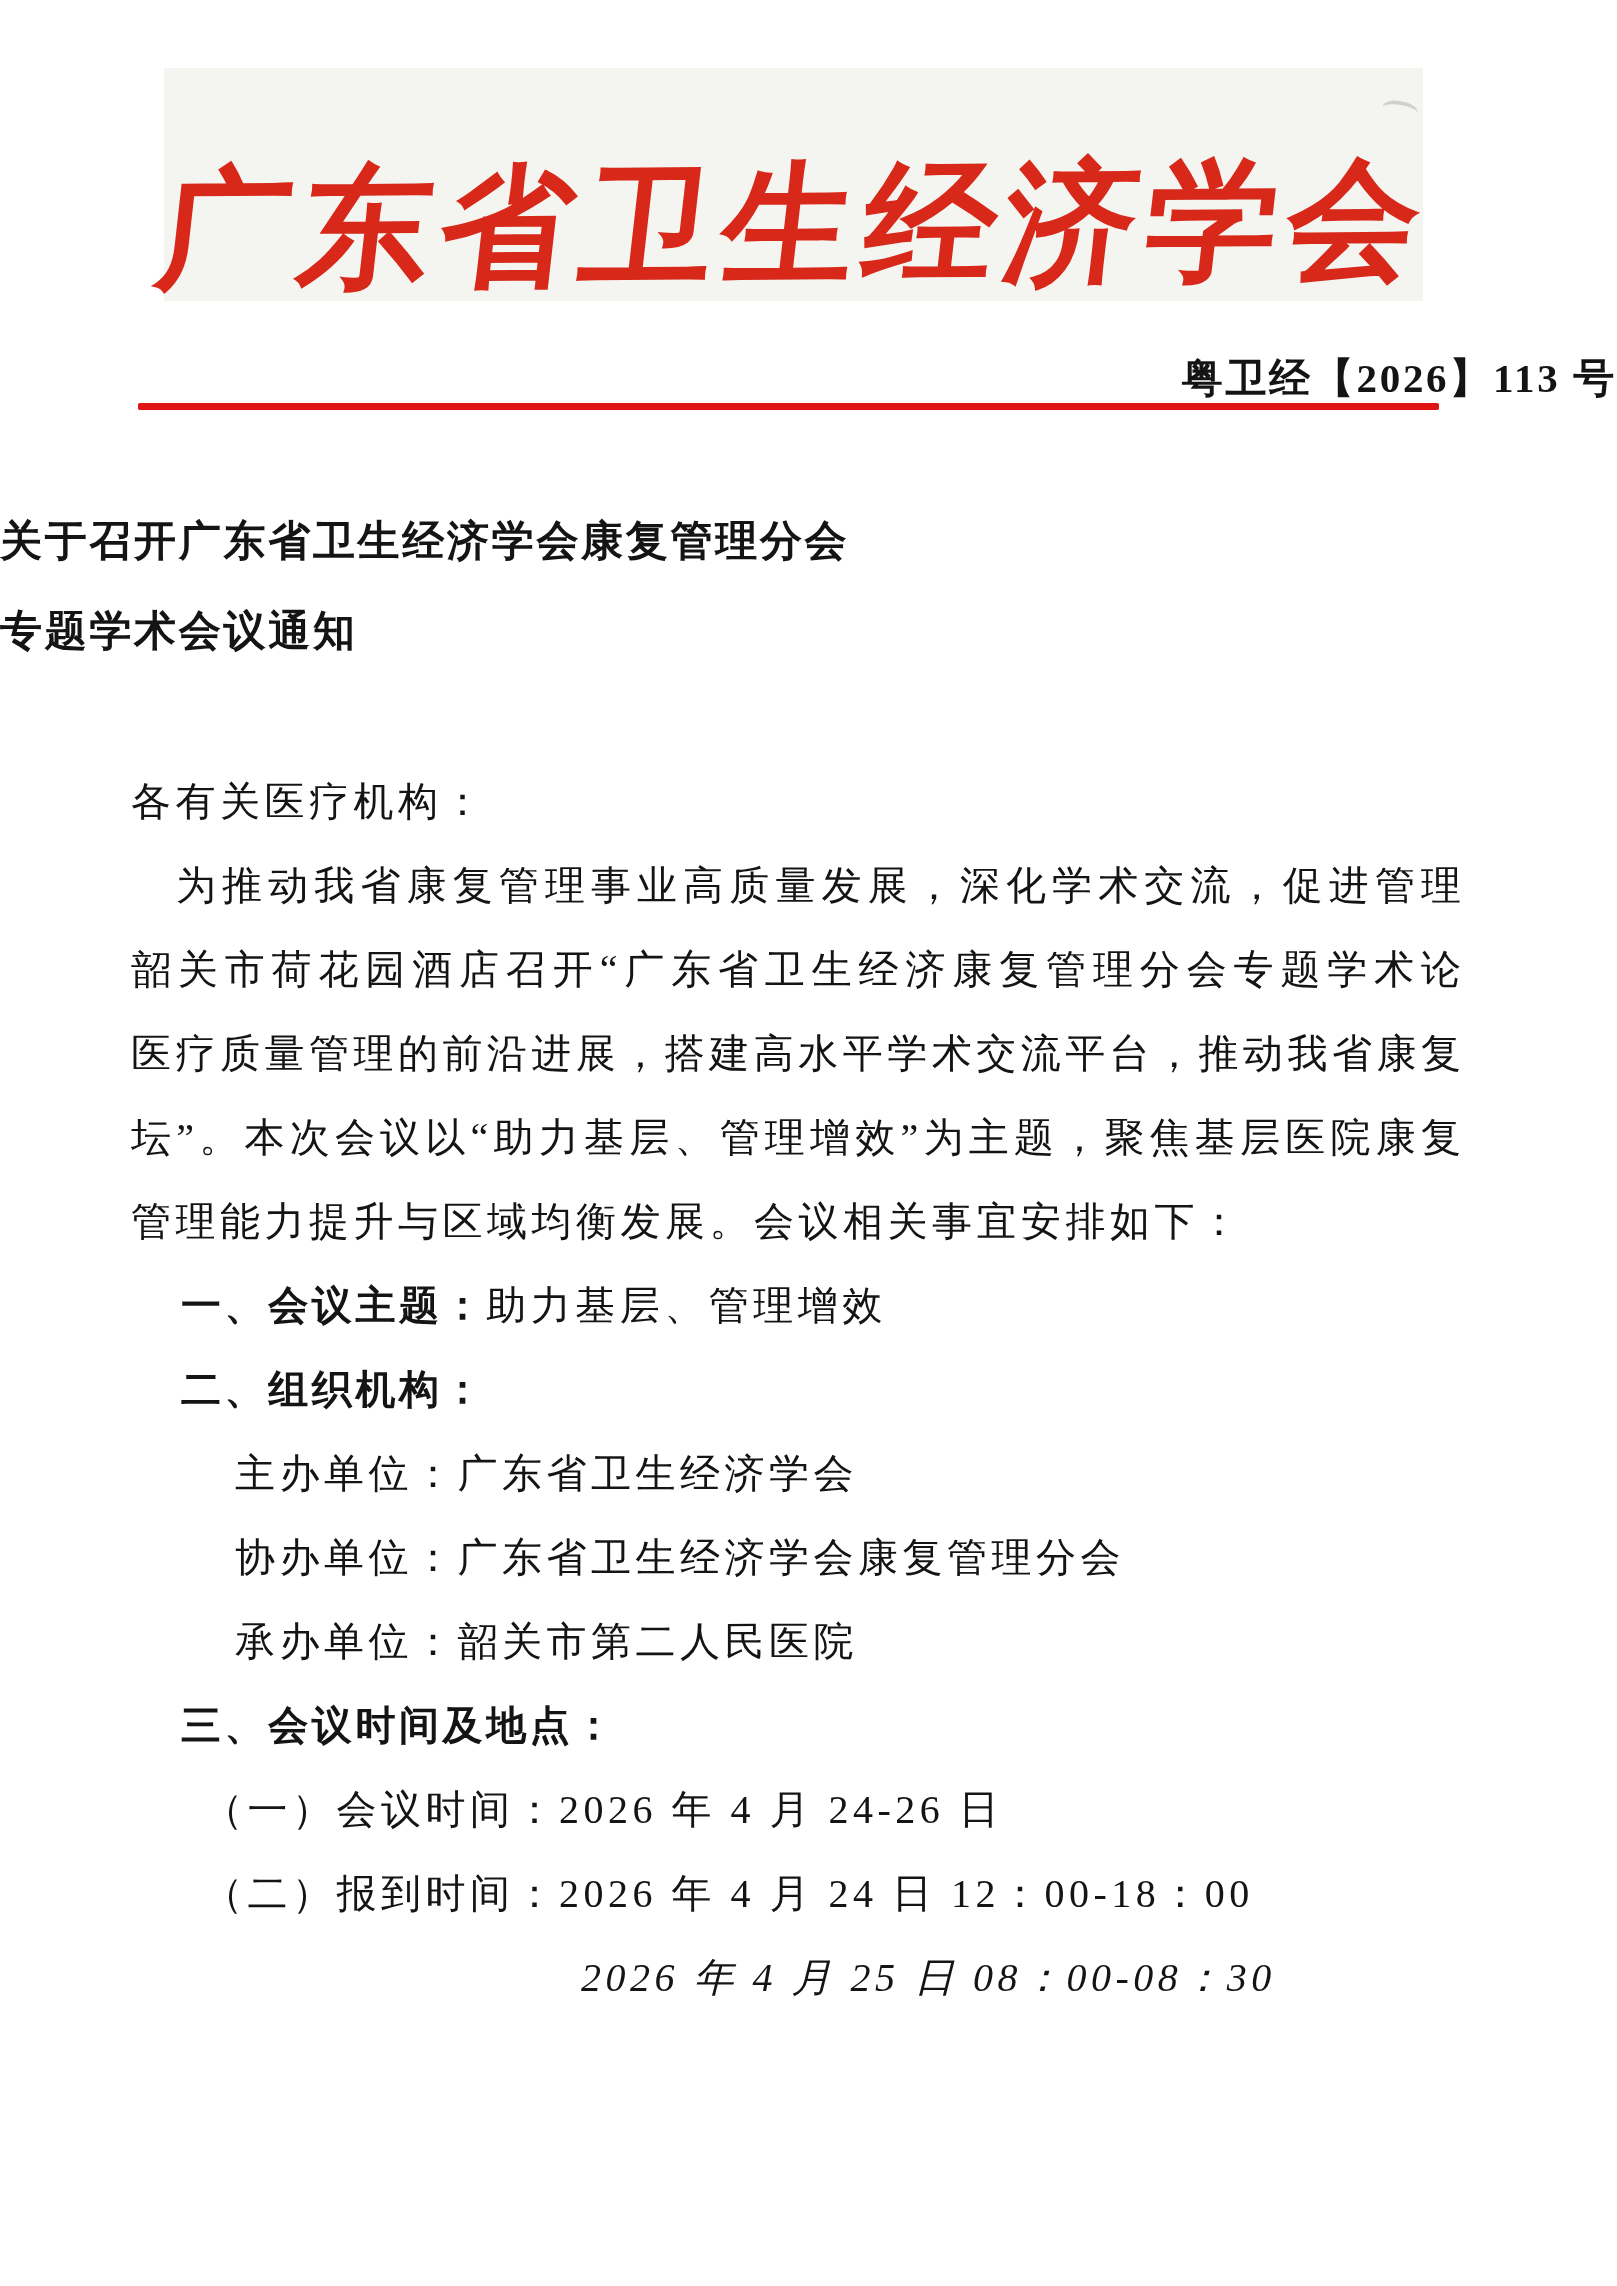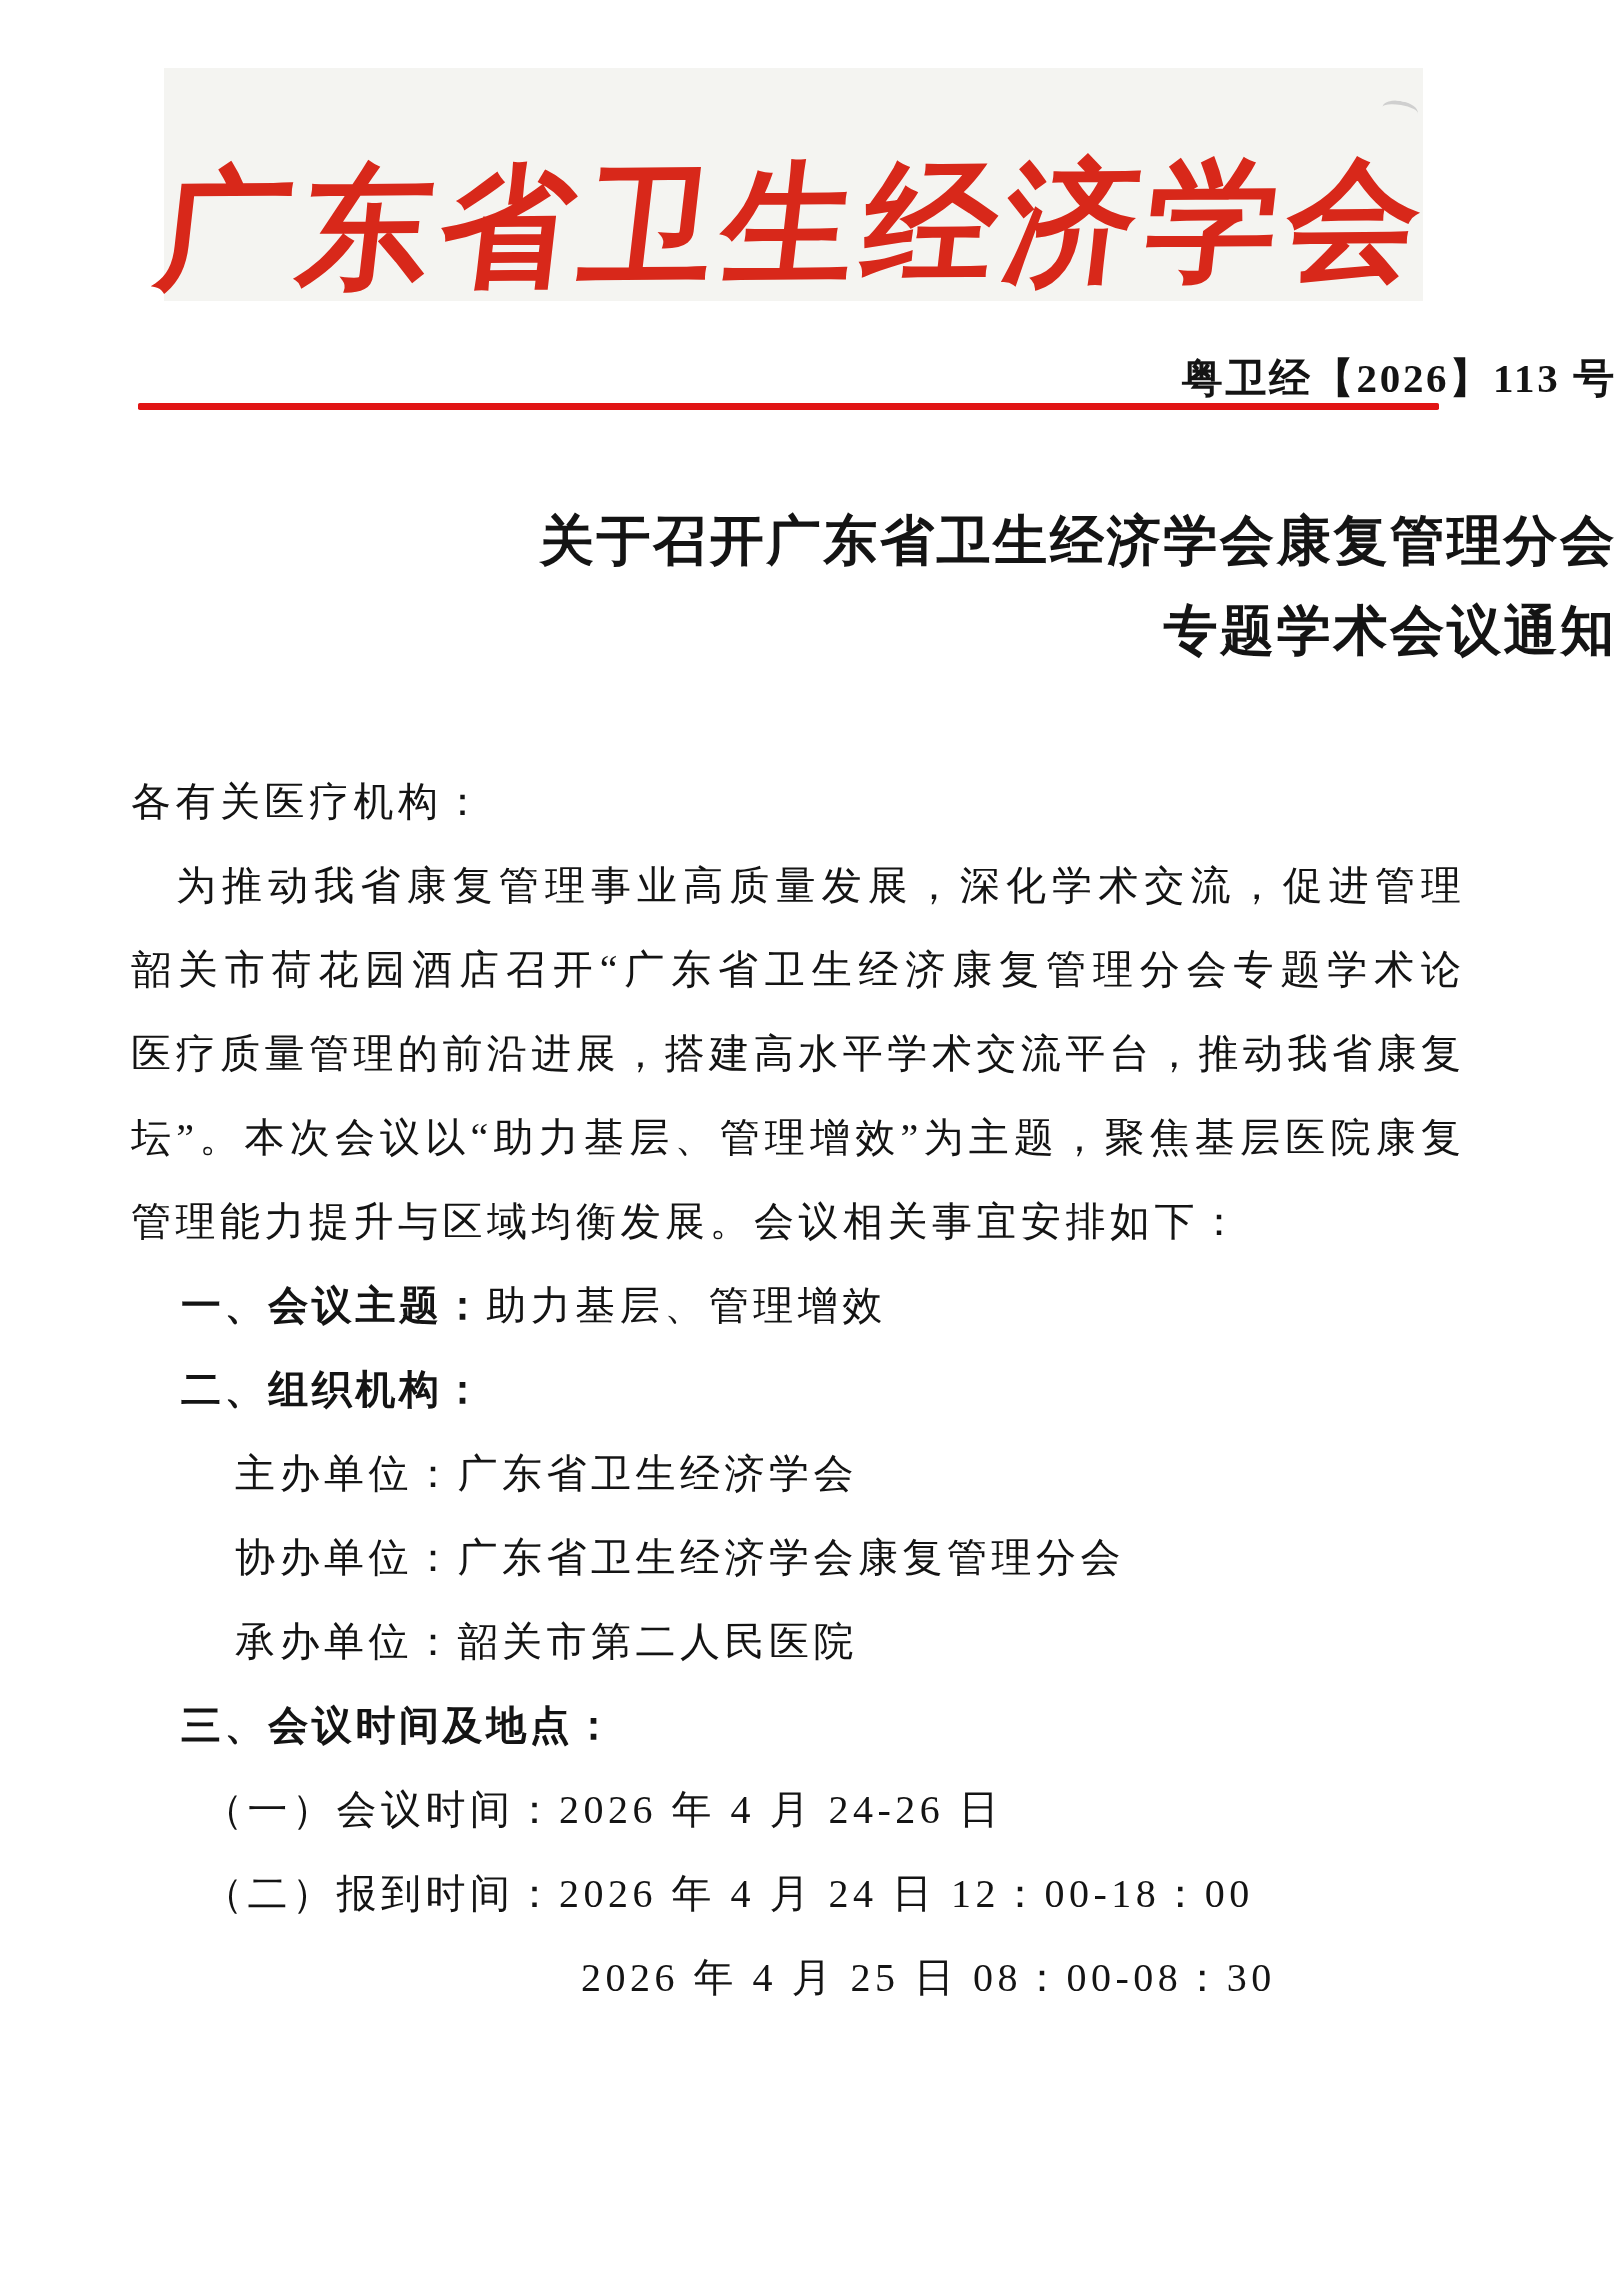--- a/index.html
+++ b/index.html
@@ -68,22 +68,22 @@
     height: 7.2px;
     border-radius: 1.8px;
   }
 
   
   .title-block {
     position: absolute;
     top: 496px;
     left: 0;
     width: 100%;
-    text-align: right;
-    font-size: 54px;
+    text-align: left;
+    font-size: 42px;
     font-weight: 700;
     line-height: 90px;
     letter-spacing: 2.7px;
   }
 
   
   .body-text {
     position: absolute;
     top: 760px;
     left: 131px;
@@ -95,21 +95,21 @@
   .line.just {
     white-space: normal;
     text-align: justify;
     text-align-last: justify;
     letter-spacing: normal;
   }
   .indent1 { padding-left: 45px; }
   .indent-head { padding-left: 50px; }
   .indent-org { padding-left: 104px; }
   .indent-item { padding-left: 72px; }
-  .indent-cont { padding-left: 450px; }
+  .indent-cont { padding-left: 450px; font-style: italic; }
   .head {
     font-family: Liberation Mono, monospace;
     font-weight: 700;
     letter-spacing: 3.6px;
   }
 </style>
 </head>
 <body>
 
 <div class="page">

